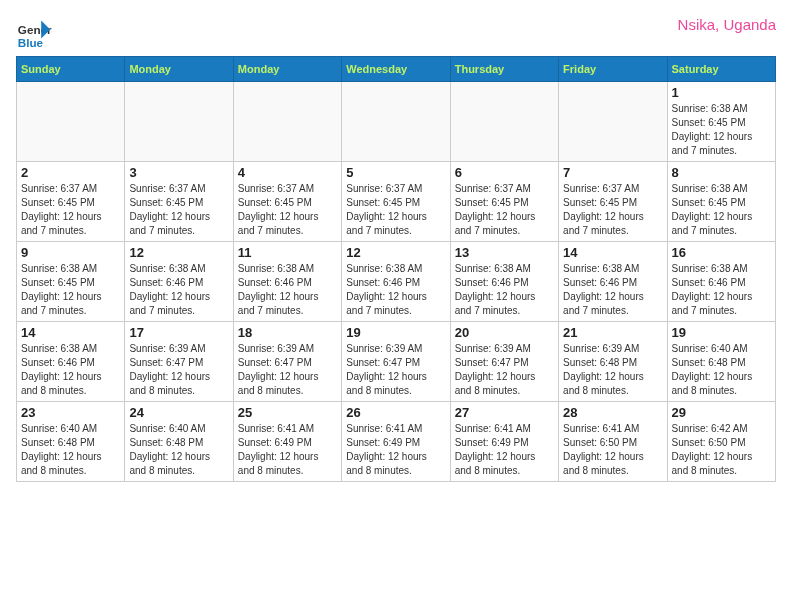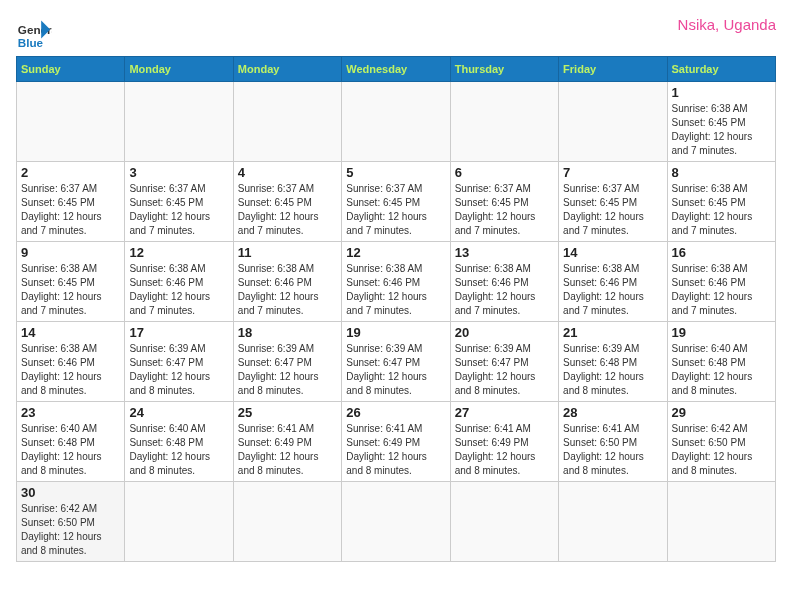--- a/index.html
+++ b/index.html
@@ -293,28 +293,14 @@
 Sunset: 6:50 PM
 Daylight: 12 hours and 8 minutes.</div>
         </td>
         <td>
           <span class="day-num">29</span>
           <div class="day-info" style="white-space: pre-line;">Sunrise: 6:42 AM
 Sunset: 6:50 PM
 Daylight: 12 hours and 8 minutes.</div>
         </td>
       </tr>
-      <tr class="last-row">
-        <td>
-          <span class="day-num">30</span>
-          <div class="day-info" style="white-space: pre-line;">Sunrise: 6:42 AM
-Sunset: 6:50 PM
-Daylight: 12 hours and 8 minutes.</div>
-        </td>
-        <td class="empty"></td>
-        <td class="empty"></td>
-        <td class="empty"></td>
-        <td class="empty"></td>
-        <td class="empty"></td>
-        <td class="empty"></td>
-      </tr>
     </tbody>
 </table>
 
 </body></html>

